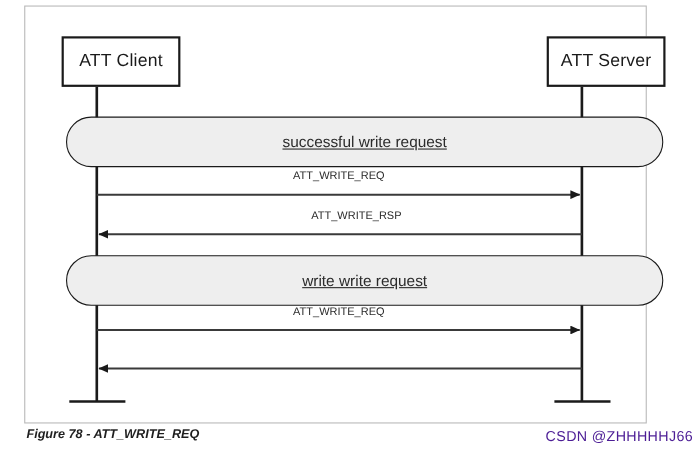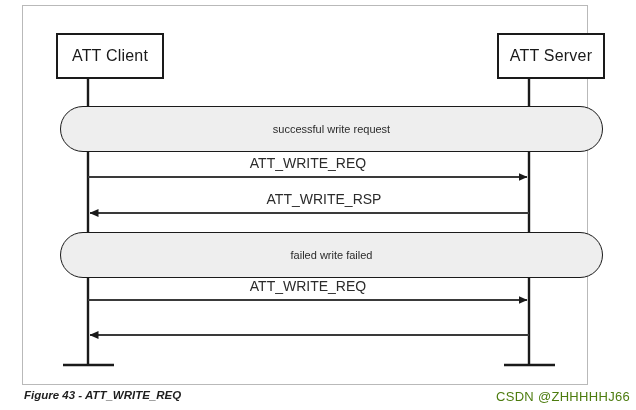--- a/index.html
+++ b/index.html
@@ -66,31 +66,32 @@
     position: absolute;
     box-sizing: border-box;
     border: 1.6px solid #1a1a1a;
     background: #eeeeee;
     border-radius: 23px;
     display: flex;
     align-items: center;
     justify-content: center;
   }
   .section-bar-label {
-    font-size: 11px;
+    font-size: 14px;
     color: #2b2b2b;
     white-space: nowrap;
+    text-decoration: underline;
   }
   #section-bar-0 { left: 37px; top: 100px; width: 543px; height: 46px; }
   #section-bar-1 { left: 37px; top: 226px; width: 543px; height: 46px; }
 
   
   .message-label {
     position: absolute;
-    font-size: 14px;
+    font-size: 10px;
     color: #2b2b2b;
     white-space: nowrap;
     transform: translateX(-50%);
     text-align: right;
   }
 
   
   .figure-caption {
     position: absolute;
     left: 24px;
@@ -99,21 +100,21 @@
     font-style: italic;
     font-weight: bold;
     color: #1f1f1f;
     white-space: nowrap;
   }
   .watermark {
     position: absolute;
     right: 6px;
     top: 389px;
     font-size: 13px;
-    color: #4d7c0f;
+    color: #4c1d95;
     letter-spacing: 0.3px;
     white-space: nowrap;
   }
 </style>
 </head>
 <body>
 
 <div id="figure-root">
 
   <div class="diagram-frame">
@@ -147,26 +148,26 @@
       <span class="participant-label">ATT Client</span>
     </div>
     <div class="participant-box" id="participant-server">
       <span class="participant-label">ATT Server</span>
     </div>
 
     <div class="section-bar" id="section-bar-0">
       <span class="section-bar-label">successful write request</span>
     </div>
     <div class="section-bar" id="section-bar-1">
-      <span class="section-bar-label">failed write failed</span>
+      <span class="section-bar-label">write write request</span>
     </div>
 
     <div class="message-label" style="left:285px; top:149px;">ATT_WRITE_REQ</div>
     <div class="message-label" style="left:301px; top:185px;">ATT_WRITE_RSP</div>
     <div class="message-label" style="left:285px; top:272px;">ATT_WRITE_REQ</div>
 
   </div>
 
-  <div class="figure-caption">Figure 43 - ATT_WRITE_REQ</div>
+  <div class="figure-caption">Figure 78 - ATT_WRITE_REQ</div>
 
   <div class="watermark">CSDN @ZHHHHHJ66</div>
 
 </div>
 
 </body></html>

